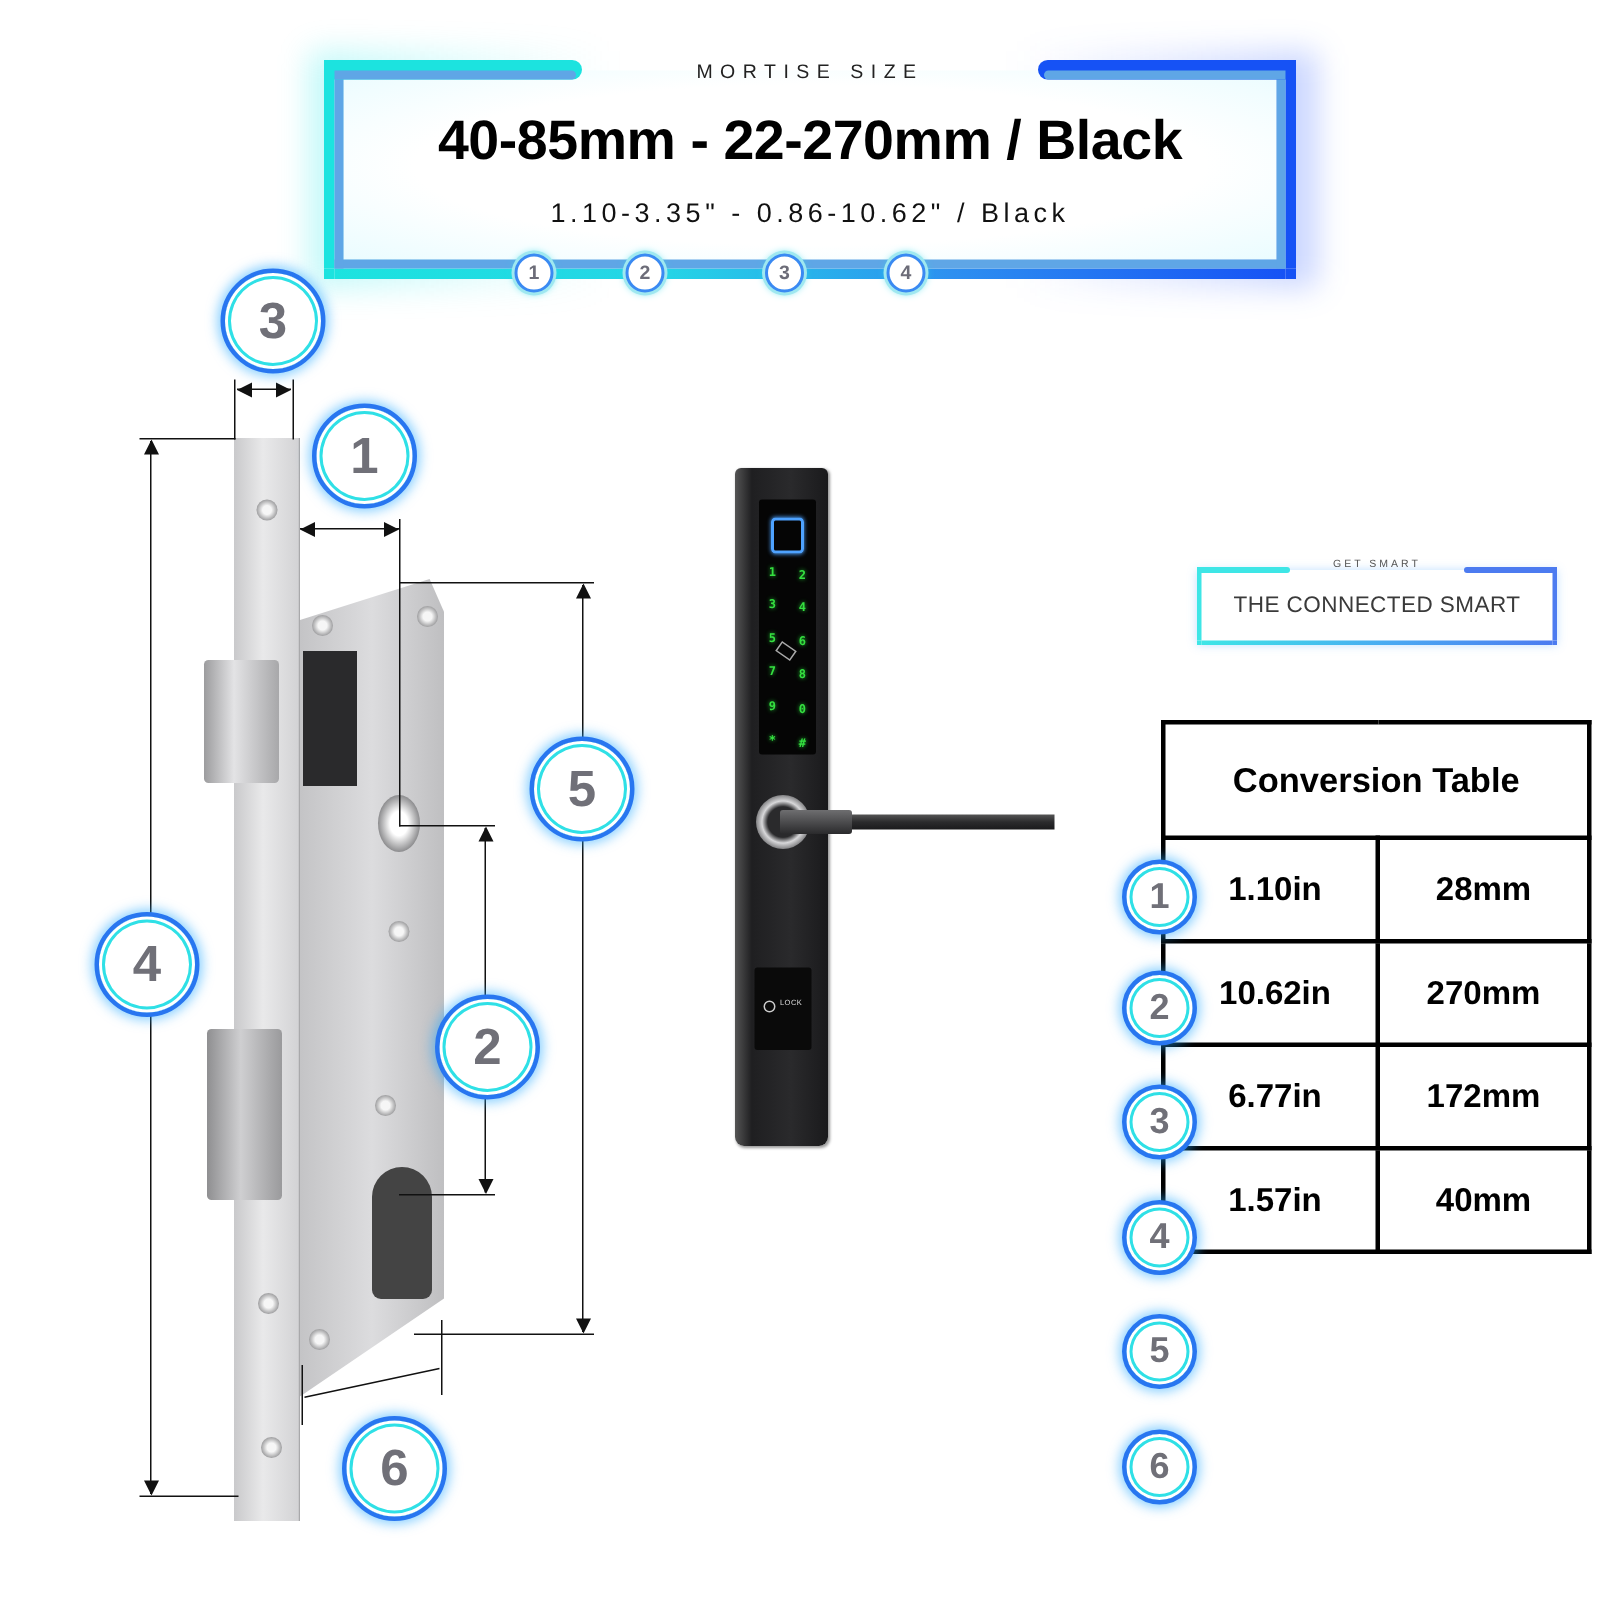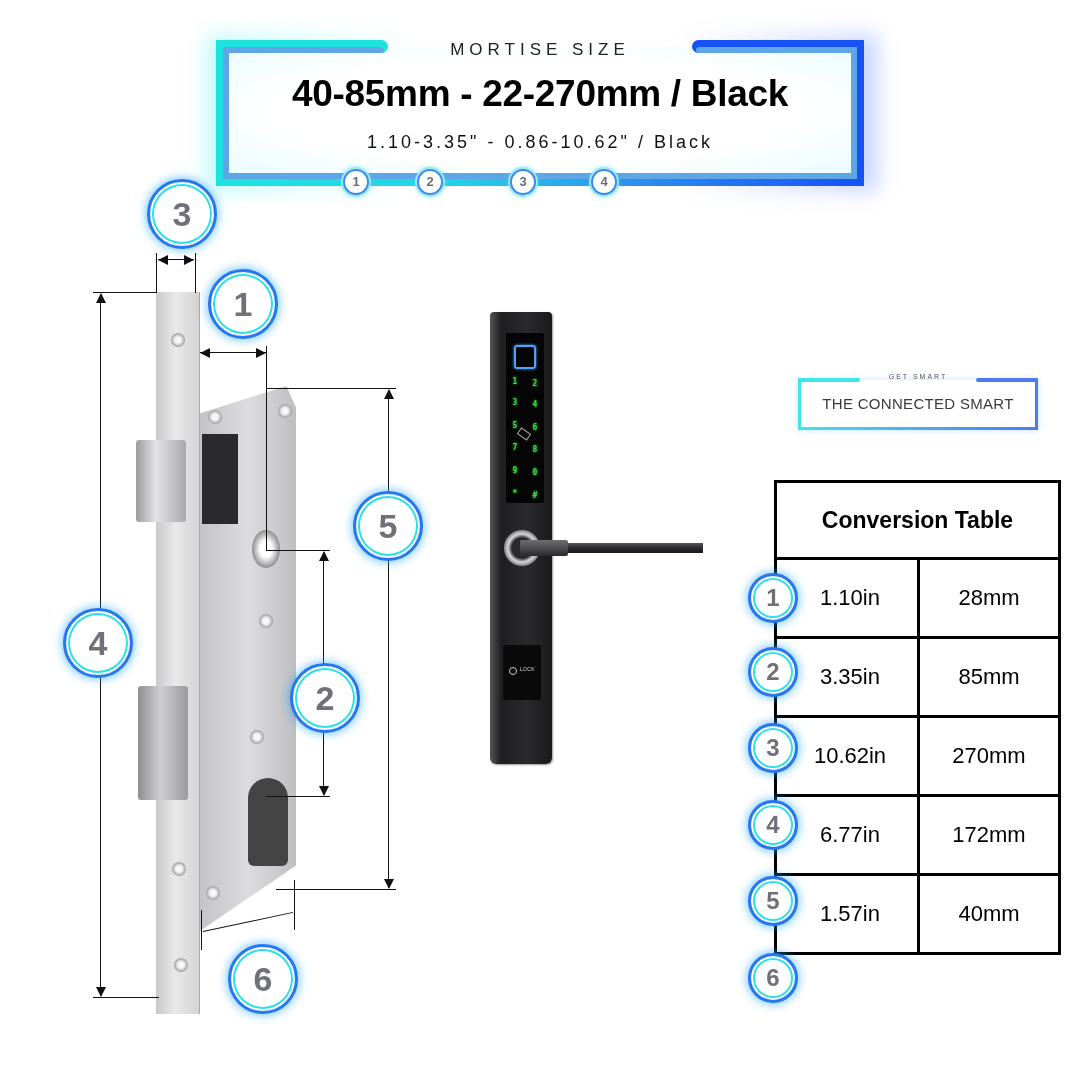--- a/index.html
+++ b/index.html
@@ -24,21 +24,21 @@
     background: radial-gradient(ellipse at center, #ffffff 60%, #eafcff 100%);
   }
   .frame-top-left { position: absolute; left: 0; top: 0; width: 172px; height: 13px;
     background: #1ce3df; border-radius: 0 7px 7px 0; }
   .frame-top-left::after { content: ""; position: absolute; left: 7px; top: 7px; right: 4px; height: 6px; background: #5fa6e6; border-radius: 0 4px 4px 0; }
   .frame-top-right { position: absolute; right: 0; top: 0; width: 172px; height: 13px;
     background: #1652f5; border-radius: 7px 0 0 7px; }
   .frame-top-right::after { content: ""; position: absolute; right: 7px; top: 7px; left: 4px; height: 6px; background: #5fa6e6; border-radius: 4px 0 0 4px; }
 
   .mortise-label { position: absolute; left: 0; right: 0; top: 0; text-align: center;
-    font-size: 17px; letter-spacing: 5px; color: #222; }
+    font-size: 13px; letter-spacing: 5px; color: #222; }
   .mortise-title { position: absolute; left: 0; right: 0; top: 33px; text-align: center;
     font-size: 37px; font-weight: bold; color: #000; letter-spacing: -0.3px; }
   .mortise-sub { position: absolute; left: 0; right: 0; top: 92px; text-align: center;
     font-size: 18px; letter-spacing: 3px; color: #111; }
 
   .header-badge { position: absolute; top: 129px; width: 26px; height: 26px; border-radius: 50%;
     background: #fff; border: 2px solid #3a8af2; box-shadow: 0 0 0 2px #9fe8f0, 0 0 6px #35d8e8;
     font-size: 13px; font-weight: bold; color: #6c6c78; text-align: center; line-height: 22px; }
 
   
@@ -112,21 +112,21 @@
   .brand-top-r { position: absolute; right: 0; top: 2px; width: 62px; height: 4px; background: #4c7bf0; border-radius: 3px 0 0 3px; }
   .brand-kicker { position: absolute; left: 0; right: 0; top: -3px; text-align: center;
     font-size: 7px; letter-spacing: 2px; color: #555; }
   .brand-name { position: absolute; left: 0; right: 0; top: 19px; text-align: center;
     font-size: 15px; color: #3a3a3a; letter-spacing: 0.3px; }
 
   
   .conv { position: absolute; left: 774px; top: 480px; width: 287px; border-collapse: collapse; }
   .conv td, .conv th { border: 3px solid #000; text-align: center; font-size: 22px; font-weight: normal; color: #000; }
   .conv th { height: 77px; font-weight: bold; font-size: 23px; }
-  .conv td { height: 79px; }
+  .conv td { height: 69px; font-weight: bold; }
   .conv td.inch { width: 143px; padding-left: 6px; }
   .conv-badges { position: absolute; left: 0; top: 0; }
 </style>
 </head>
 <body>
 
 <div class="header">
   <div class="glow"></div>
   <div class="frame-outer"></div>
   <div class="frame-inner"></div>
@@ -235,24 +235,20 @@
 <table class="conv">
   <tbody>
       <tr>
     <th colspan="2">Conversion Table</th>
   </tr>
   <tr>
     <td class="inch">1.10in</td>
     <td>28mm</td>
   </tr>
   <tr>
-    <td class="inch">3.35in</td>
-    <td>85mm</td>
-  </tr>
-  <tr>
     <td class="inch">10.62in</td>
     <td>270mm</td>
   </tr>
   <tr>
     <td class="inch">6.77in</td>
     <td>172mm</td>
   </tr>
   <tr>
     <td class="inch">1.57in</td>
     <td>40mm</td>

